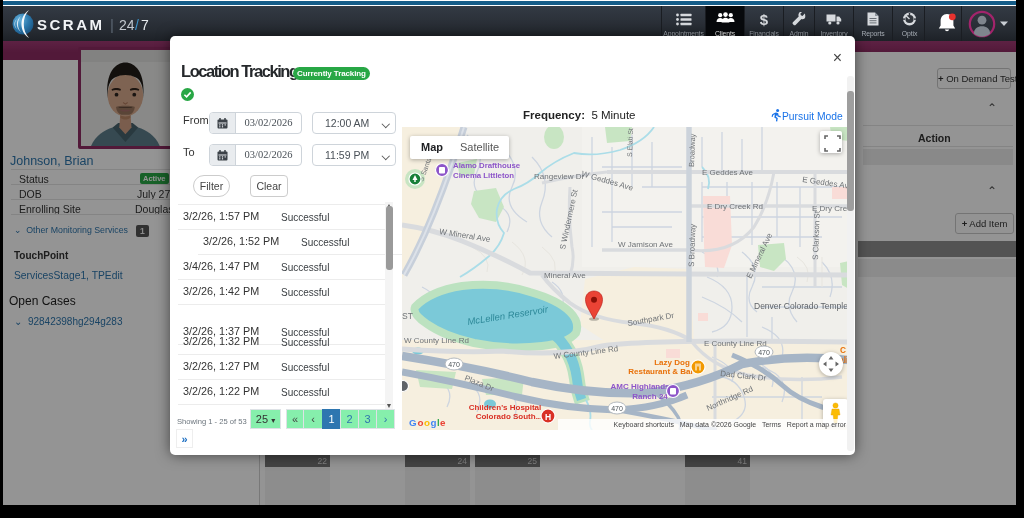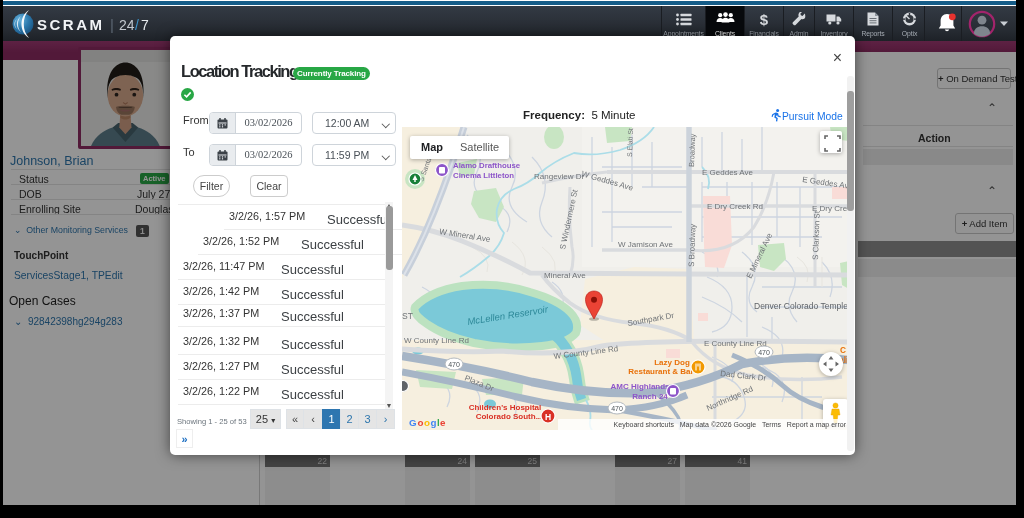--- a/index.html
+++ b/index.html
@@ -41,24 +41,24 @@
 #mbadge { position:absolute; left:123px; top:31px; background:#28a745; color:#fff; font-size:8px; font-weight:bold; padding:2px 4px; border-radius:8px; letter-spacing:-0.1px;}
 #lkl { position:absolute; left:27px; top:53px; font-size:9.4px; color:#28a745; white-space:nowrap; letter-spacing:-0.05px;}
 .flabel { position:absolute; left:13px; font-size:11px; color:#333; }
 .igroup { position:absolute; left:39px; width:93px; height:22px; border:1px solid #ced4da; border-radius:4px; background:#fff; display:flex;font-family:Liberation Serif, serif;}
 .igroup .cbtn { width:26px; background:#e9ecef; border-right:1px solid #ced4da; border-radius:3px 0 0 3px; display:flex; align-items:center; justify-content:center;}
 .igroup .itxt { flex:1; font-size:10.5px; color:#495057; text-align:center; line-height:20px;}
 .tsel { position:absolute; left:142px; width:84px; height:22px; border:1px solid #ced4da; border-radius:4px; background:#fff; font-size:10.5px; color:#495057; line-height:20px; padding-left:12px;}
 .tsel:after { content:""; position:absolute; right:7px; top:7.5px; width:4.5px; height:4.5px; border-right:1.4px solid #555; border-bottom:1.4px solid #555; transform:rotate(45deg); }
 .mbtn { position:absolute; height:22px; border:1px solid #ccc; border-radius:4px; background:#fff; font-size:10.5px; color:#444; text-align:center; line-height:20px;}
 .lrow { position:absolute; left:8px; width:212px; height:25px; font-size:12px; color:#333; border-bottom:1px solid #ececec; }
-.lrow .t2 { position:absolute; left:103px; top:7px; font-size:13px; color:#3c4044;}
+.lrow .t2 { position:absolute; left:103px; top:7px; font-size:10px; color:#3c4044;}
 .lrow .t1 { position:absolute; left:5px; top:5px; font-size:10.8px; }
 
-.pgbox { position:absolute; top:373px; height:20px; border:1px solid #dee2e6; background:#e5e5e5; font-size:11px; color:#2e76ad; text-align:center; line-height:18px; }
+.pgbox { position:absolute; top:373px; height:20px; border:1px solid #dee2e6; background:#86efac; font-size:11px; color:#2e76ad; text-align:center; line-height:18px; }
 
 #map { position:absolute; left:232px; top:91px; width:447px; height:303px; }
 #mscroll { position:absolute; right:1px; top:40px; width:7px; height:375px; background:#f1f1f1; border-radius:3px;}
 #mthumb { position:absolute; right:1px; top:55px; width:7px; height:120px; background:#9e9e9e; border-radius:3px;}
 </style>
 </head>
 <body>
 <div id="stage">
  <div id="page">
   <div id="content">
@@ -126,24 +126,20 @@
           <div class="bd"></div>
         </div>
     <div class="cal" style="left:402px;">
           <div class="hd">24</div>
           <div class="bd"></div>
         </div>
     <div class="cal" style="left:472px;">
           <div class="hd">25</div>
           <div class="bd"></div>
         </div>
-    <div class="cal" style="left:612px;">
-          <div class="hd">27</div>
-          <div class="bd"></div>
-        </div>
     <div class="cal" style="left:682px;">
           <div class="hd">41</div>
           <div class="bd"></div>
         </div>
   </div>
   <div id="overlay"></div>
   <div id="bluestrip"></div>
   <div id="navbar">
     <svg id="logo" width="160" height="30" viewBox="0 0 160 30">
       <defs>
@@ -319,37 +315,37 @@
     <div class="mbtn" style="left:80px; top:139px; width:38px;">Clear</div>
     <div class="sb" style="left:353px; top:73px; font-size:11.5px; color:#222;"><b>Frequency:</b>&nbsp; 5 Minute</div>
     <div class="sb" style="left:601px; top:73px; font-size:10.3px; color:#1a73e8; white-space:nowrap;"><svg width="11" height="13" viewBox="0 0 11 13" style="vertical-align:-2px;">
             <g fill="#1a73e8">
               <circle cx="6.6" cy="1.6" r="1.5"></circle>
               <path d="M5.2,3.4 L7.2,4.2 L7.6,6.4 L9.9,7.2 L9.5,8.4 L6.6,7.4 L6.1,5.9 L4.8,7.6 L6.8,9.2 L6.2,12.6 L4.9,12.3 L5.3,9.8 L3.3,8.4 L3.9,5.3 L2.3,6.1 L1.7,8 L0.5,7.6 L1.3,5.2 L4,3.7 Z"></path>
             </g>
           </svg>Pursuit Mode</div>
 
     <div style="position:absolute;left:8px;top:168px;width:212px;height:1px;background:#ececec;"></div>
-        <div class="lrow" style="top:169px;margin-left:46px;">
+        <div class="lrow" style="top:169px;">
           <span class="t1">3/2/26, 1:57 PM</span>
           <span class="t2">Successful</span>
         </div>
     <div class="lrow" style="top:194px;margin-left:20px;">
           <span class="t1">3/2/26, 1:52 PM</span>
           <span class="t2">Successful</span>
         </div>
     <div class="lrow" style="top:219px;">
-          <span class="t1">3/2/26, 11:47 PM</span>
+          <span class="t1">3/4/26, 1:47 PM</span>
           <span class="t2">Successful</span>
         </div>
     <div class="lrow" style="top:244px;">
           <span class="t1">3/2/26, 1:42 PM</span>
           <span class="t2">Successful</span>
         </div>
-    <div class="lrow" style="top:266px;">
+    <div class="lrow" style="top:284px;">
           <span class="t1">3/2/26, 1:37 PM</span>
           <span class="t2">Successful</span>
         </div>
     <div class="lrow" style="top:294px;">
           <span class="t1">3/2/26, 1:32 PM</span>
           <span class="t2">Successful</span>
         </div>
     <div class="lrow" style="top:319px;">
           <span class="t1">3/2/26, 1:27 PM</span>
           <span class="t2">Successful</span>

